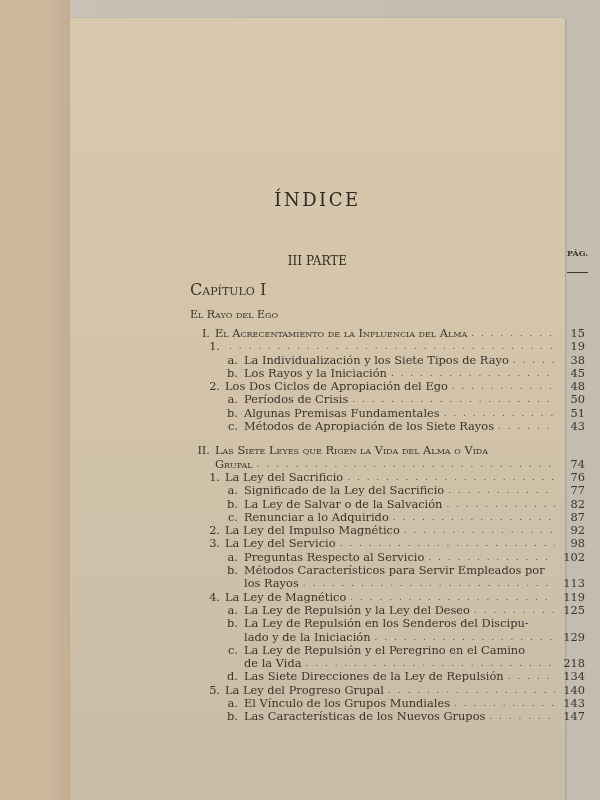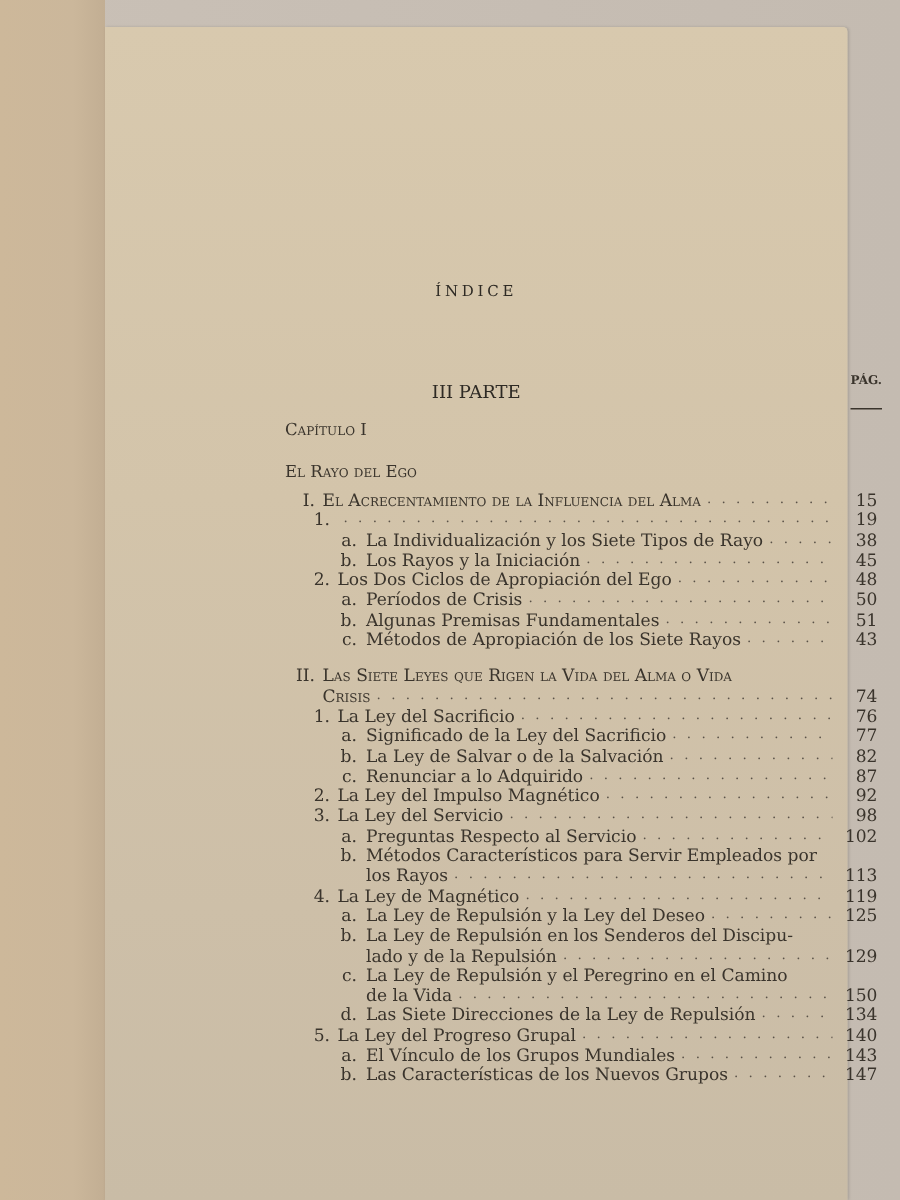--- a/index.html
+++ b/index.html
@@ -7,27 +7,27 @@
     background:#bcb2a6;font-family:"DejaVu Serif",serif;}
   .table-bg{position:absolute;inset:0;
     background:linear-gradient(90deg,#c9c0b6 0%,#c4bbb1 100%);}
   .left-page{position:absolute;left:0;top:0;width:70px;height:800px;
     background:linear-gradient(90deg,#cdb89a 0%,#cbb79b 70%,#c2ae93 100%);}
   .page{position:absolute;left:70px;top:18px;width:495px;height:782px;
     background:linear-gradient(180deg,#d8c9ae 0%,#d3c4aa 40%,#cdbfa8 75%,#c9bca6 100%);
     border-radius:0 3px 0 0;box-shadow:1px 0 2px rgba(0,0,0,.15);}
   .content{position:absolute;left:0;top:0;width:100%;height:100%;color:#3a342c;}
   .title{position:absolute;left:0;width:100%;top:171px;text-align:center;
-    font-size:10px;letter-spacing:2.5px;color:#2e2a24;}
+    font-size:18px;letter-spacing:2.5px;color:#2e2a24;}
   .part{position:absolute;left:0;width:100%;top:236px;text-align:center;
     font-size:12px;color:#2e2a24;}
   .pag{position:absolute;left:497px;top:230px;font-size:8px;font-weight:bold;color:#3a342c;
     border-bottom:1px solid #3a342c;padding-bottom:14px;}
   .sc{font-variant:small-caps;}
-  .cap{position:absolute;left:120px;top:262px;font-size:11px;}
+  .cap{position:absolute;left:120px;top:262px;font-size:16px;}
   .rayo{position:absolute;left:120px;top:290px;font-size:11px;}
   .toc{position:absolute;left:122px;top:309px;width:393px;font-size:11.4px;line-height:13.3px;}
   .row{display:flex;align-items:flex-end;white-space:nowrap;}
   .row .num{display:inline-block;text-align:right;flex:none;}
   .row .txt{flex:none;}
   .row .dots{flex:1;overflow:hidden;margin:0 4px;color:#5a5248;letter-spacing:2px;font-size:9px;}
   .row .dots::before{content:". . . . . . . . . . . . . . . . . . . . . . . . . . . . . . . . . . . . . . . . . . . . . . . . . . . . . . . . . . . . . . . . . . . . . . . . . . . . . . . ";}
   .row .pg{flex:none;width:26px;text-align:right;}
   .l0 .num{width:18px;margin-right:5px;}
   .l1{padding-left:14px;} .l1 .num{width:14px;margin-right:5px;}
@@ -96,21 +96,21 @@
           <span class="txt">Métodos de Apropiación de los Siete Rayos</span>
           <span class="dots"></span>
           <span class="pg">43</span>
         </div>
         <div class="gap"></div>
         <div class="row l0 sc">
           <span class="num">II.</span>
           <span class="txt">Las Siete Leyes que Rigen la Vida del Alma o Vida</span>
         </div>
         <div class="row cont0 sc">
-          <span class="txt">Crisis</span>
+          <span class="txt">Grupal</span>
           <span class="dots"></span>
           <span class="pg">74</span>
         </div>
         <div class="row l1">
           <span class="num">1.</span>
           <span class="txt">La Ley del Sacrificio</span>
           <span class="dots"></span>
           <span class="pg">76</span>
         </div>
         <div class="row l2">
@@ -168,32 +168,32 @@
           <span class="num">a.</span>
           <span class="txt">La Ley de Repulsión y la Ley del Deseo</span>
           <span class="dots"></span>
           <span class="pg">125</span>
         </div>
         <div class="row l2">
           <span class="num">b.</span>
           <span class="txt">La Ley de Repulsión en los Senderos del Discipu-</span>
         </div>
         <div class="row cont">
-          <span class="txt">lado y de la Repulsión</span>
+          <span class="txt">lado y de la Iniciación</span>
           <span class="dots"></span>
           <span class="pg">129</span>
         </div>
         <div class="row l2">
           <span class="num">c.</span>
           <span class="txt">La Ley de Repulsión y el Peregrino en el Camino</span>
         </div>
         <div class="row cont">
           <span class="txt">de la Vida</span>
           <span class="dots"></span>
-          <span class="pg">150</span>
+          <span class="pg">218</span>
         </div>
         <div class="row l2">
           <span class="num">d.</span>
           <span class="txt">Las Siete Direcciones de la Ley de Repulsión</span>
           <span class="dots"></span>
           <span class="pg">134</span>
         </div>
         <div class="row l1">
           <span class="num">5.</span>
           <span class="txt">La Ley del Progreso Grupal</span>

